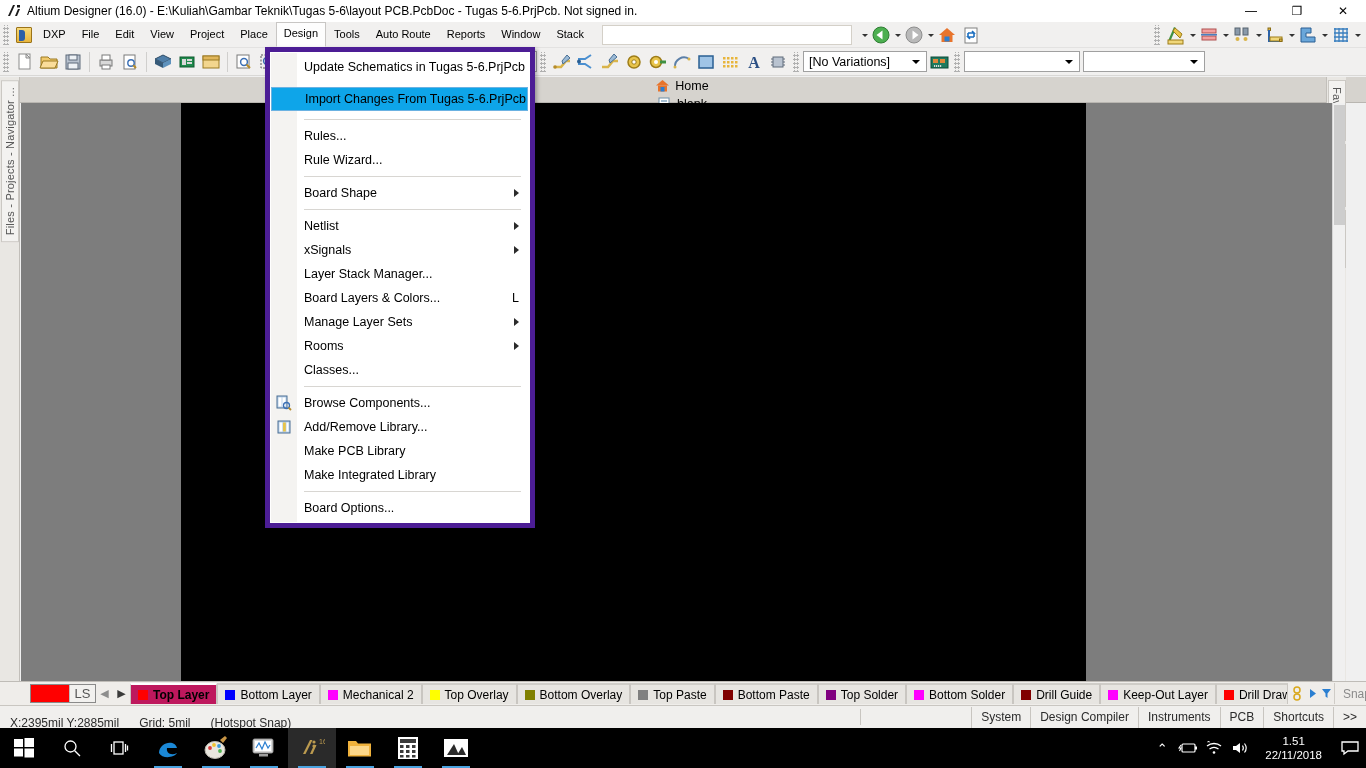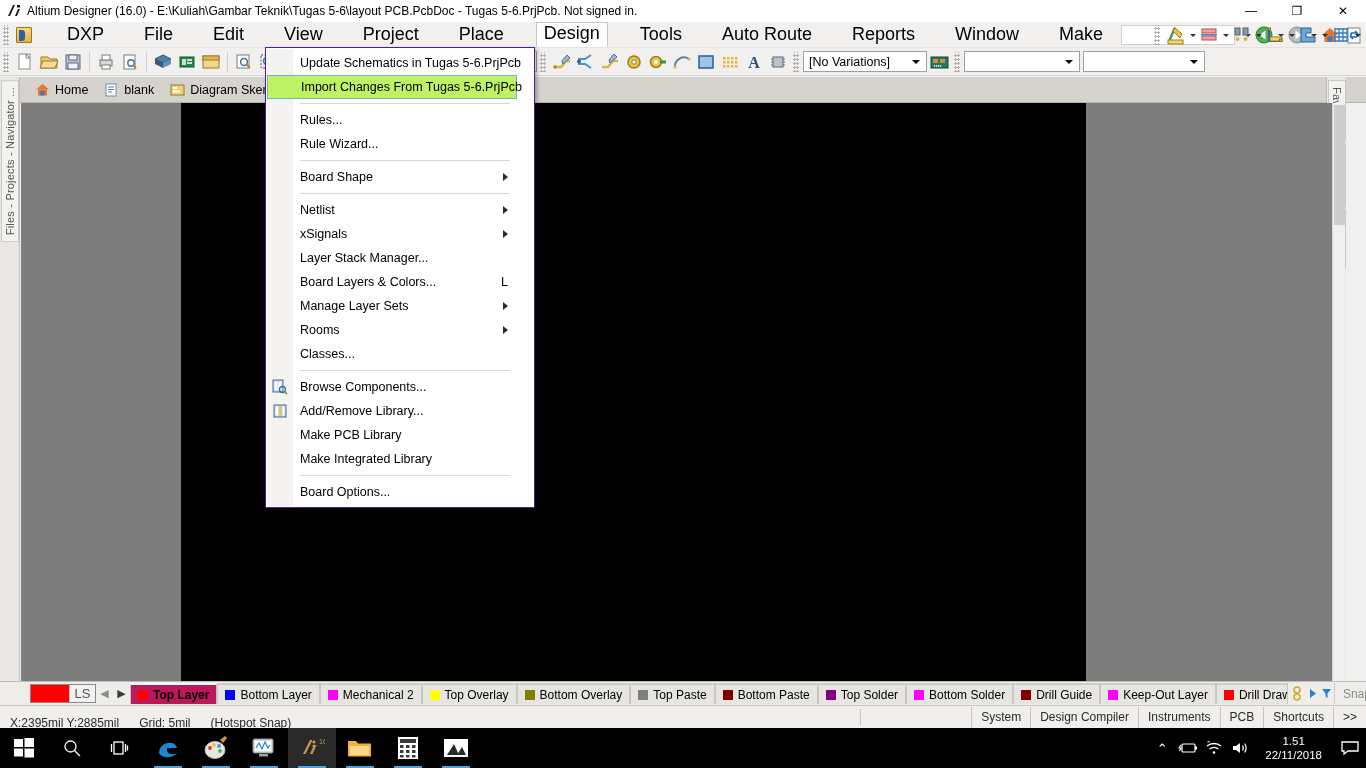--- a/index.html
+++ b/index.html
@@ -50,22 +50,22 @@
   .dxp-icon {
     width: 16px; height: 16px; flex: none; margin: 0 3px;
     background: linear-gradient(#f6d97a,#e8b53c);
     border: 1px solid #9b7318; border-radius: 1px; position: relative;
   }
   .dxp-icon:after {
     content:""; position:absolute; left:2px; top:2px; width:6px; height:11px;
     background:#2b5fa8; border-radius:0 3px 3px 0;
   }
   .menu-item {
-    padding: 4px 8px 5px 8px; font-size: 18px; color: #000; white-space: nowrap;
-    line-height: 15px; cursor: default; margin-left: 24px;
+    padding: 4px 8px 5px 8px; font-size: 11px; color: #000; white-space: nowrap;
+    line-height: 15px; cursor: default;
   }
   .menu-item.active {
     background: #fdfdfd;
     border: 1px solid #c8c6c4; border-bottom-color: #fdfdfd;
     padding: 3px 7px 5px 7px;
     position: relative; z-index: 60;
   }
   .menubar-blank {
     margin-left: 10px; width: 250px; height: 20px; background: #ffffff;
     border: 1px solid #d4d0c8;
@@ -102,20 +102,21 @@
   .combo .cb-arrow:after {
     content:""; border-left: 4px solid transparent; border-right: 4px solid transparent;
     border-top: 4px solid #000;
   }
 
   
   .docbar {
     position: absolute; top: 77px; left: 0; width: 1366px; height: 26px;
     background: #d6d3ce; display: flex; align-items: center;
     border-bottom: 1px solid #b9b6b1;
+    flex-direction: column;
   }
   .doctab {
     display: flex; align-items: center; gap: 5px;
     padding: 2px 9px 2px 7px; font-size: 12.5px; color: #000; white-space: nowrap;
     height: 22px; cursor: default;
   }
   .doctab .ico { width: 15px; height: 14px; flex: none; position: relative; }
 
   
   .dock-left {
@@ -230,36 +231,36 @@
     padding: 0 12px; white-space: nowrap;
   }
   .tb-action {
     width: 32px; height: 40px; display: flex; align-items: center; justify-content: center;
     color: #fff; flex: none;
   }
 
   
   .dropdown {
     position: absolute; left: 265px; top: 47px; width: 270px;
-    background: #ffffff; border: 1px solid #4c1d95;
+    background: #ffffff; border: 5px solid #4c1d95;
     box-shadow: 2px 2px 4px rgba(0,0,0,0.30);
-    padding: 3px 16px 3px 0; z-index: 100;
+    padding: 3px 1px 3px 0; z-index: 100;
   }
   .dd-gutter {
     position: absolute; left: 1px; top: 1px; width: 26px; bottom: 1px;
     background: #f4f3f1;
   }
   .dd-item {
     position: relative; display: flex; align-items: center;
     height: 24px; padding-left: 34px; padding-right: 10px;
     font-size: 12.5px; color: #000; white-space: nowrap; cursor: default; z-index: 2;
   }
   .dd-item.hl {
-    background: #bef264; border: 1px solid #6bb2e2;
-    height: 24px; margin: 0 1px; padding-left: 33px;
+    background: #0ea5e9; border: 1px solid #6bb2e2;
+    height: 24px; margin: 8px 1px; padding-left: 33px;
   }
   .dd-sep { height: 1px; background: #d8d6d2; margin: 4px 8px 4px 34px; position: relative; z-index:2; }
   .dd-arrow {
     margin-left: auto; width: 0; height: 0;
     border-top: 4px solid transparent; border-bottom: 4px solid transparent;
     border-left: 5px solid #2b2b2b;
   }
   .dd-short { margin-left: auto; padding-left: 20px; color: #000; font-size: 12.5px; }
   .dd-ico { position: absolute; left: 6px; top: 4px; width: 16px; height: 16px; }
 </style>
@@ -291,21 +292,21 @@
     <div class="menu-item"><span>File</span></div>
     <div class="menu-item"><span>Edit</span></div>
     <div class="menu-item"><span>View</span></div>
     <div class="menu-item"><span>Project</span></div>
     <div class="menu-item"><span>Place</span></div>
     <div class="menu-item active"><span>Design</span></div>
     <div class="menu-item"><span>Tools</span></div>
     <div class="menu-item"><span>Auto Route</span></div>
     <div class="menu-item"><span>Reports</span></div>
     <div class="menu-item"><span>Window</span></div>
-    <div class="menu-item"><span>Make</span></div>
+    <div class="menu-item"><span>Stack</span></div>
 
     <span class="menubar-blank"></span>
 
     <div class="tb-icons" style="margin-left:8px;">
       <span class="caret-sm"></span>
       <span class="tbi">
         <svg width="22" height="22" viewBox="0 0 22 22">
           <circle cx="11" cy="11" r="8" fill="#4caf50" stroke="#2f7d33" stroke-width="1"></circle>
           <polygon points="12.5,6.5 6.5,11 12.5,15.5" fill="#fff"></polygon>
         </svg>

